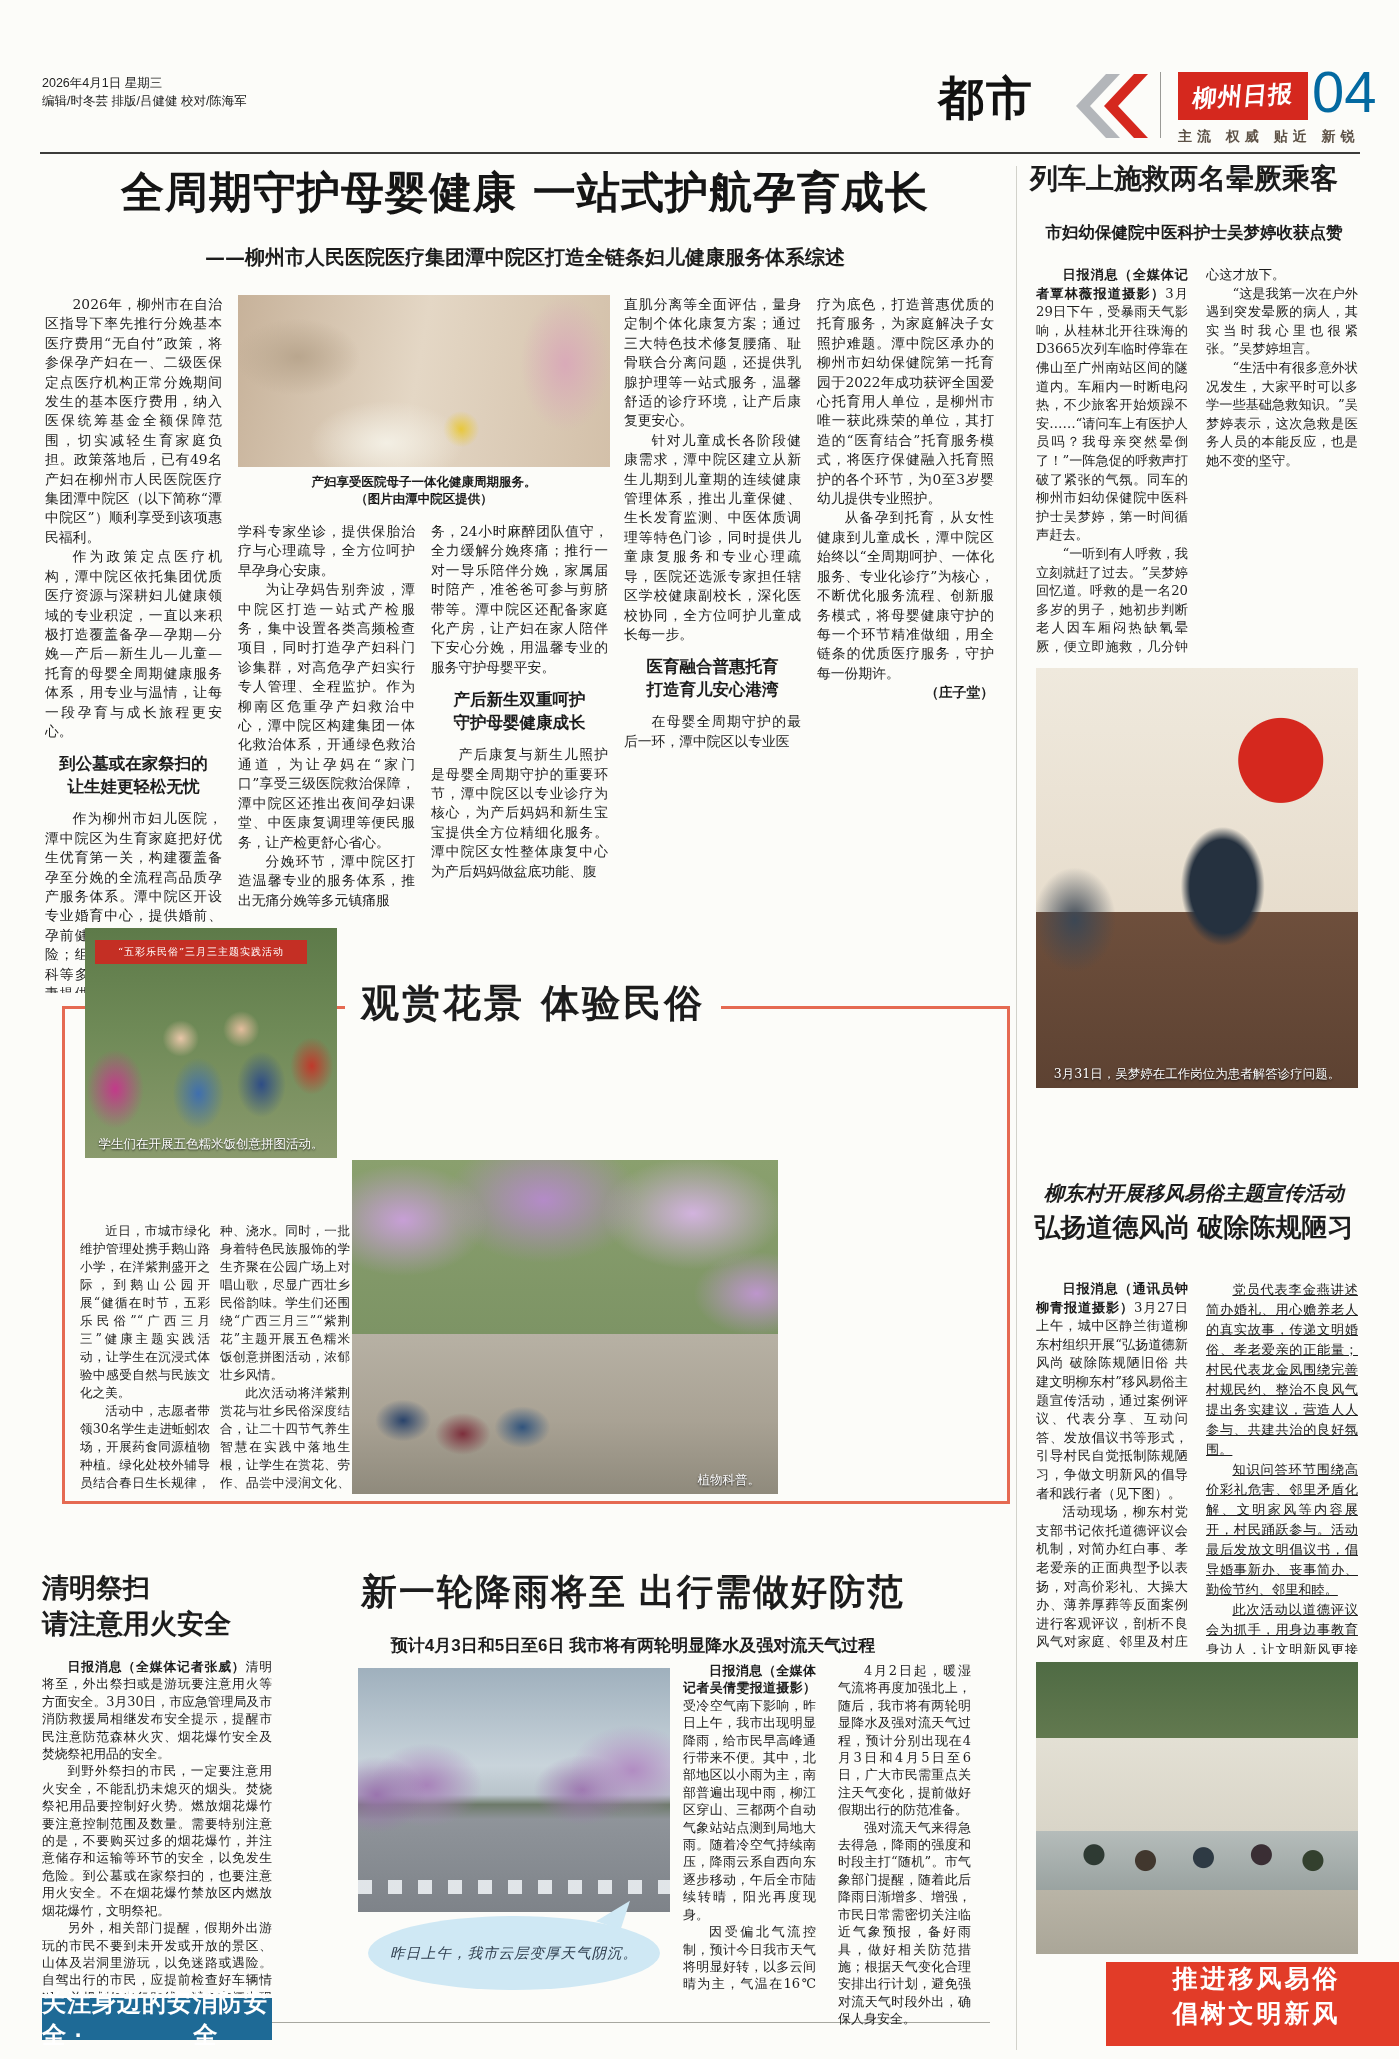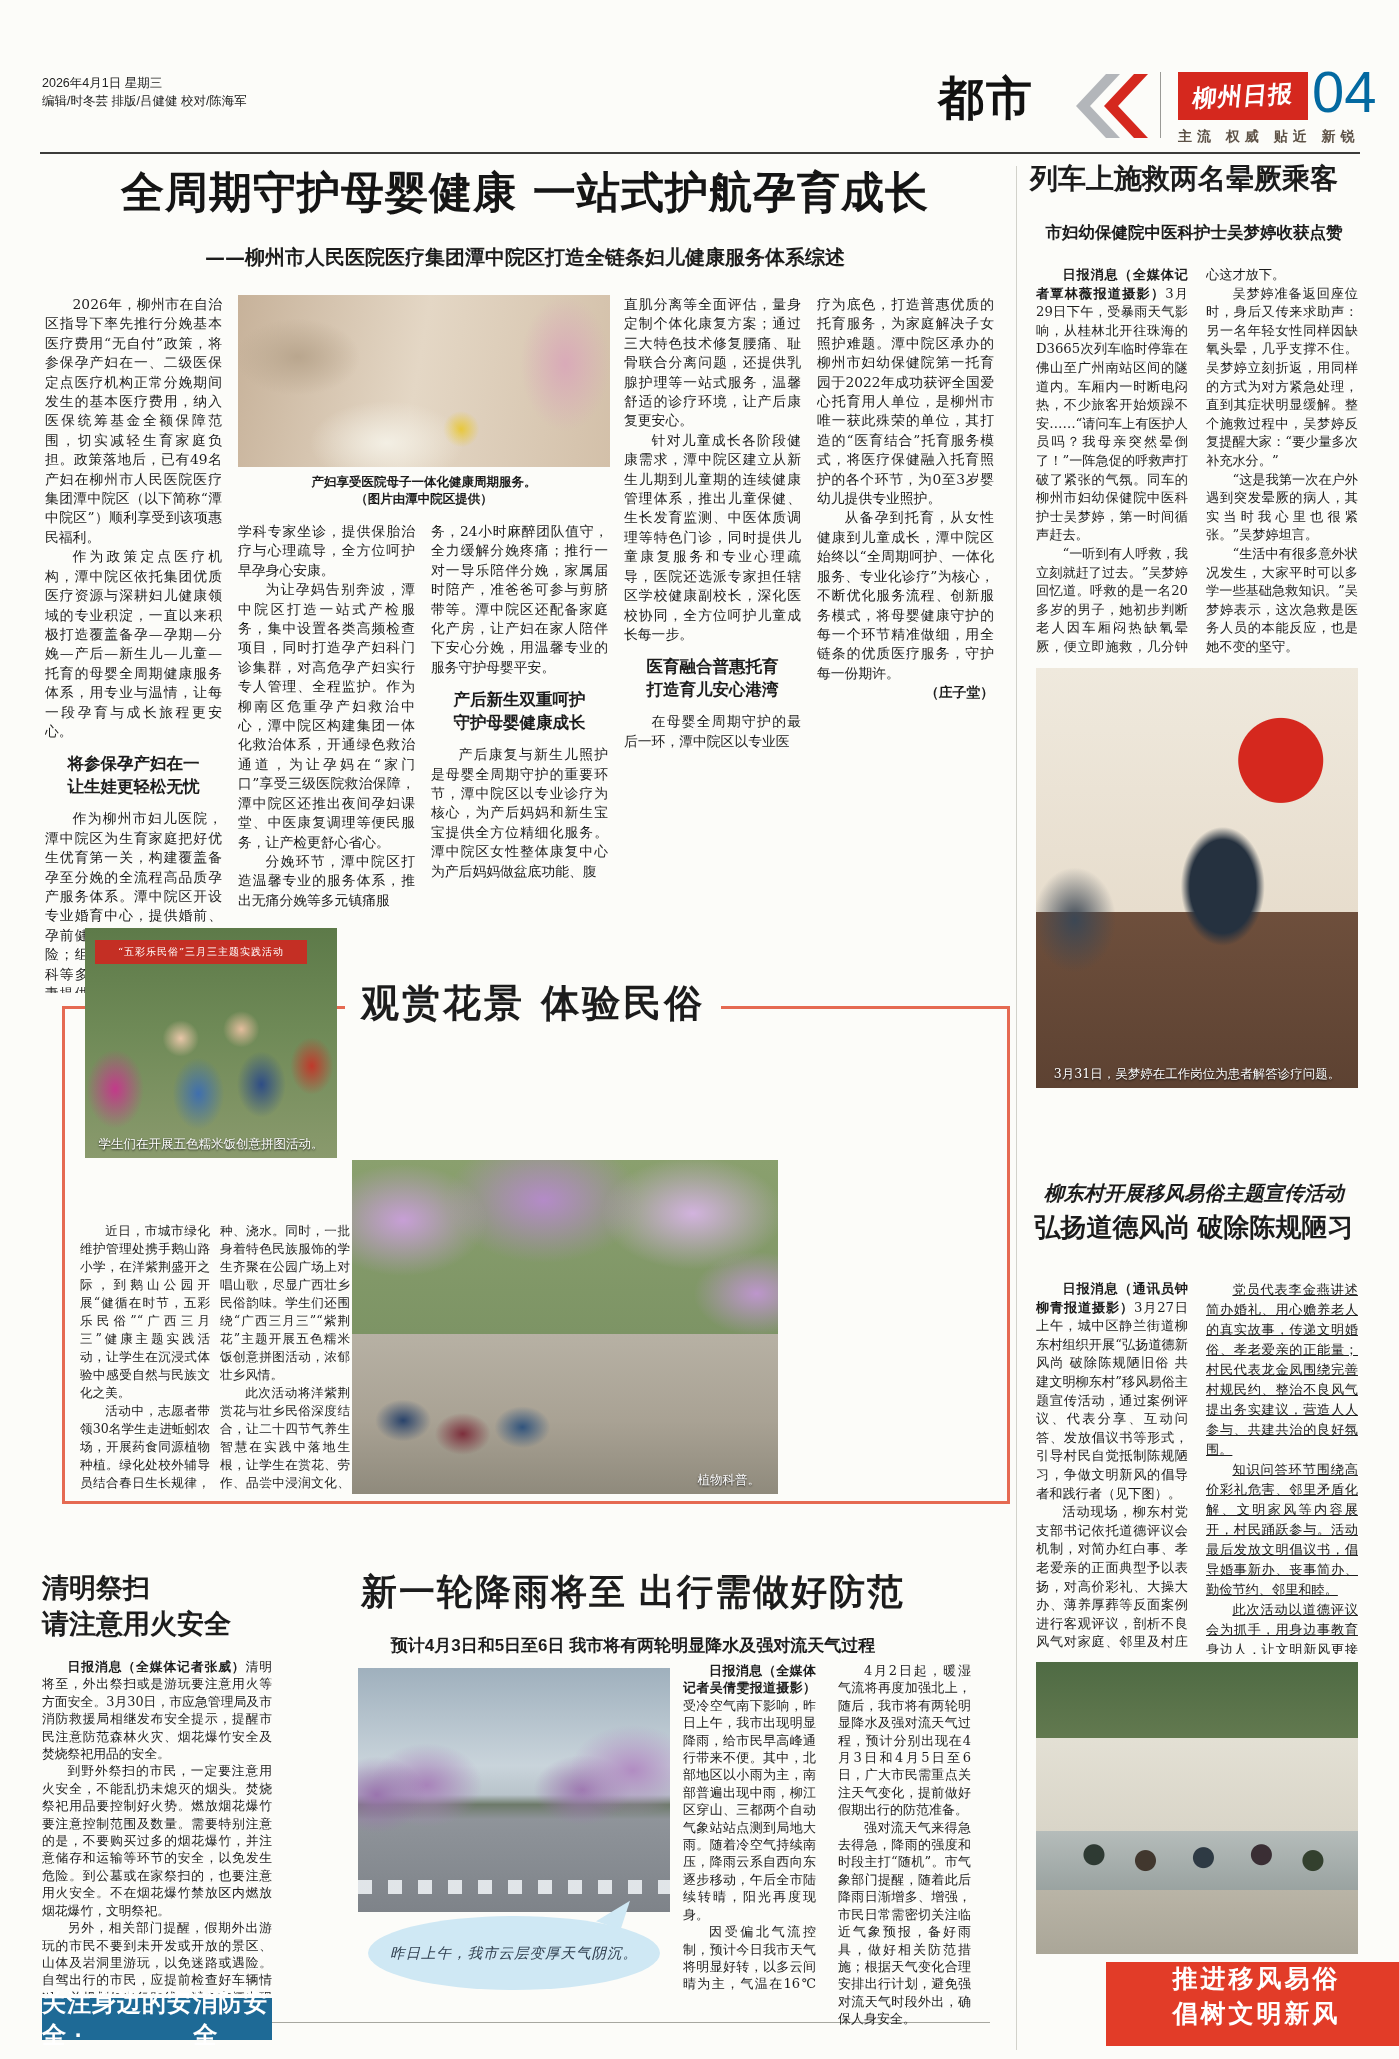--- a/index.html
+++ b/index.html
@@ -154,21 +154,21 @@
   <div class="abs photo ph-main"></div>
   <div class="abs m-caption">
     <div>产妇享受医院母子一体化健康周期服务。</div>
     <div>（图片由潭中院区提供）</div>
   </div>
 
   <div class="abs col c1">
     <p>2026年，柳州市在自治区指导下率先推行分娩基本医疗费用“无自付”政策，将参保孕产妇在一、二级医保定点医疗机构正常分娩期间发生的基本医疗费用，纳入医保统筹基金全额保障范围，切实减轻生育家庭负担。政策落地后，已有49名产妇在柳州市人民医院医疗集团潭中院区（以下简称“潭中院区”）顺利享受到该项惠民福利。</p>
     <p>作为政策定点医疗机构，潭中院区依托集团优质医疗资源与深耕妇儿健康领域的专业积淀，一直以来积极打造覆盖备孕—孕期—分娩—产后—新生儿—儿童—托育的母婴全周期健康服务体系，用专业与温情，让每一段孕育与成长旅程更安心。</p>
     <div class="colsub">
-      <div>将参保孕产妇在一</div>
+      <div>到公墓或在家祭扫的</div>
       <div>让生娃更轻松无忧</div>
     </div>
     <p>作为柳州市妇儿医院，潭中院区为生育家庭把好优生优育第一关，构建覆盖备孕至分娩的全流程高品质孕产服务体系。潭中院区开设专业婚育中心，提供婚前、孕前健康检查，精准排查风险；组建妇科、产科、中医科等多学科团队，为备孕夫妻提供一对一指导，结合中医调理、妇科疾病规范治疗，全方位扫清备孕障碍。潭中院区早孕关爱门诊由多</p>
   </div>
   <div class="abs col c2">
     <p class="noind">学科专家坐诊，提供保胎治疗与心理疏导，全方位呵护早孕身心安康。</p>
     <p>为让孕妈告别奔波，潭中院区打造一站式产检服务，集中设置各类高频检查项目，同时打造孕产妇科门诊集群，对高危孕产妇实行专人管理、全程监护。作为柳南区危重孕产妇救治中心，潭中院区构建集团一体化救治体系，开通绿色救治通道，为让孕妈在“家门口”享受三级医院救治保障，潭中院区还推出夜间孕妇课堂、中医康复调理等便民服务，让产检更舒心省心。</p>
     <p>分娩环节，潭中院区打造温馨专业的服务体系，推出无痛分娩等多元镇痛服</p>
   </div>
   <div class="abs col c3">
@@ -195,21 +195,20 @@
   </div>
 
   <div class="abs t-headline sans">列车上施救两名晕厥乘客</div>
   <div class="abs t-subtitle sans">市妇幼保健院中医科护士吴梦婷收获点赞</div>
   <div class="abs col tc1">
     <p><b class="lead">日报消息（全媒体记者覃林薇报道摄影）</b><span>3月29日下午，受暴雨天气影响，从桂林北开往珠海的D3665次列车临时停靠在佛山至广州南站区间的隧道内。车厢内一时断电闷热，不少旅客开始烦躁不安……“请问车上有医护人员吗？我母亲突然晕倒了！”一阵急促的呼救声打破了紧张的气氛。同车的柳州市妇幼保健院中医科护士吴梦婷，第一时间循声赶去。</span></p>
     <p>“一听到有人呼救，我立刻就赶了过去。”吴梦婷回忆道。呼救的是一名20多岁的男子，她初步判断老人因车厢闷热缺氧晕厥，便立即施救，几分钟后老人症状好转，男子悬着的</p>
   </div>
   <div class="abs col tc2">
     <p class="noind">心这才放下。</p>
-    <p>吴梦婷准备返回座位时，身后又传来求助声：另一名年轻女性同样因缺氧头晕，几乎支撑不住。吴梦婷立刻折返，用同样的方式为对方紧急处理，直到其症状明显缓解。整个施救过程中，吴梦婷反复提醒大家：“要少量多次补充水分。”</p>
     <p>“这是我第一次在户外遇到突发晕厥的病人，其实当时我心里也很紧张。”吴梦婷坦言。</p>
     <p>“生活中有很多意外状况发生，大家平时可以多学一些基础急救知识。”吴梦婷表示，这次急救是医务人员的本能反应，也是她不变的坚守。</p>
   </div>
   <div class="abs photo ph-nurse">
     <div class="ph-cap-overlay">3月31日，吴梦婷在工作岗位为患者解答诊疗问题。</div>
   </div>
 
   <div class="abs f-box"></div>
   <div class="abs f-headline">观赏花景 体验民俗</div>
   <div class="abs photo ph-students">

